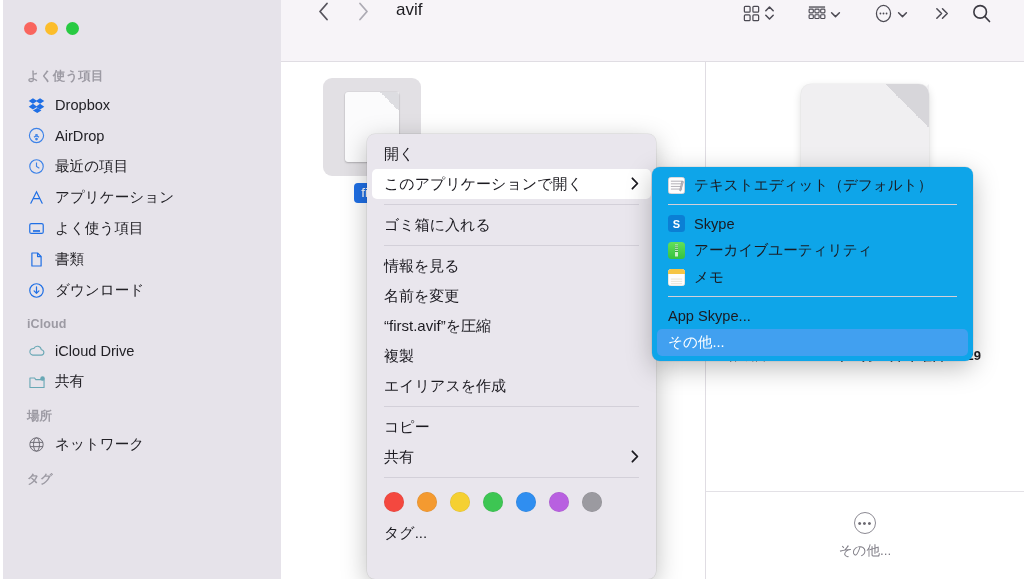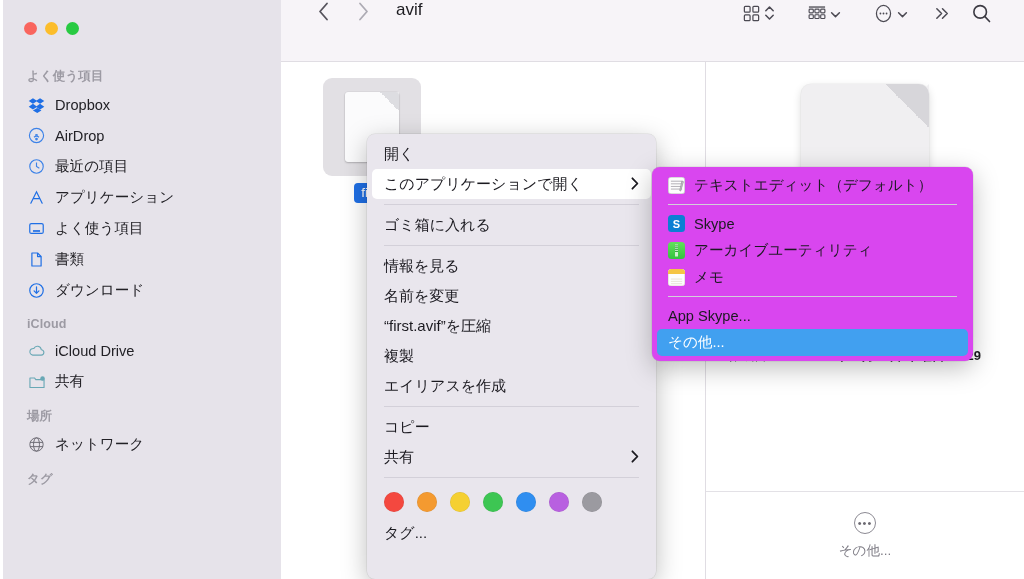--- a/index.html
+++ b/index.html
@@ -105,21 +105,21 @@
   }
   .ctx-item.sel { background:#ffffff; }
   .ctx-item .arrow { margin-left:auto; }
   .ctx-sep { height:1px; background:#d3d0d9; margin:5px 17px; }
   .ctx-tags { display:flex; gap:13px; padding:9px 17px 6px; }
   .tag-dot { width:20px; height:20px; border-radius:50%; box-shadow:inset 0 0 0 .5px rgba(0,0,0,.10); }
 
   
   .submenu {
     position:absolute; left:652px; top:167px; width:321px;
-    background:#d946ef; border-radius:8px;
+    background:#0ea5e9; border-radius:8px;
     box-shadow:0 7px 26px rgba(0,0,0,.26), 0 0 0 .5px rgba(0,0,0,.10);
     padding:5px 0; overflow:hidden;
   }
   .sm-item {
     display:flex; align-items:center; gap:9px; height:27px; margin:0 5px; padding:0 11px;
     font-size:14.6px; color:#1b1a20; border-radius:5px;
   }
   .sm-item.hl { background:#41a0f0; color:#fff; }
   .sm-ico { width:17px; height:17px; flex:0 0 17px; border-radius:3.5px; display:flex; align-items:center; justify-content:center; overflow:hidden; position:relative; }
   .sm-sep { height:1px; background:#d3d0d9; margin:5px 16px; }

